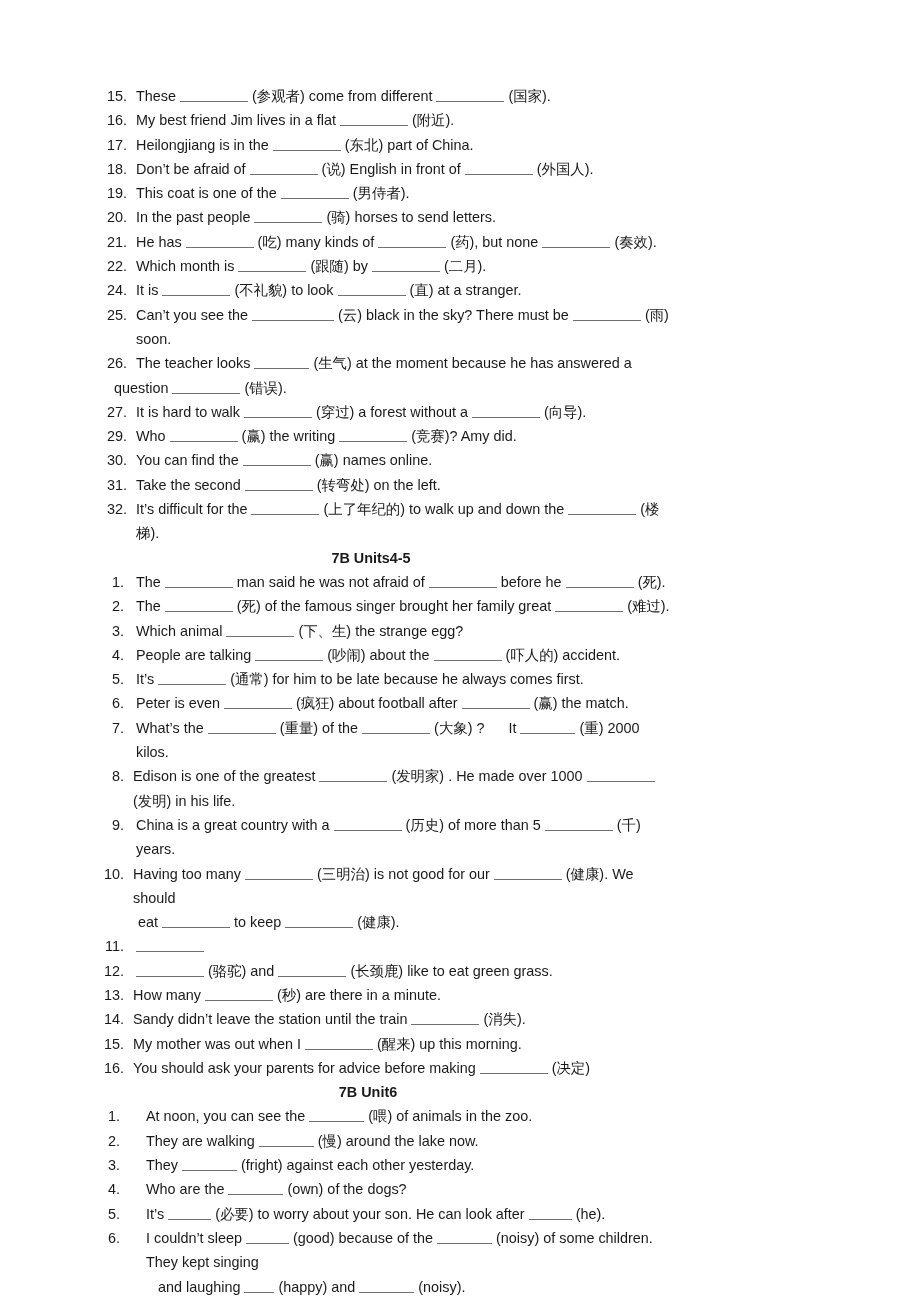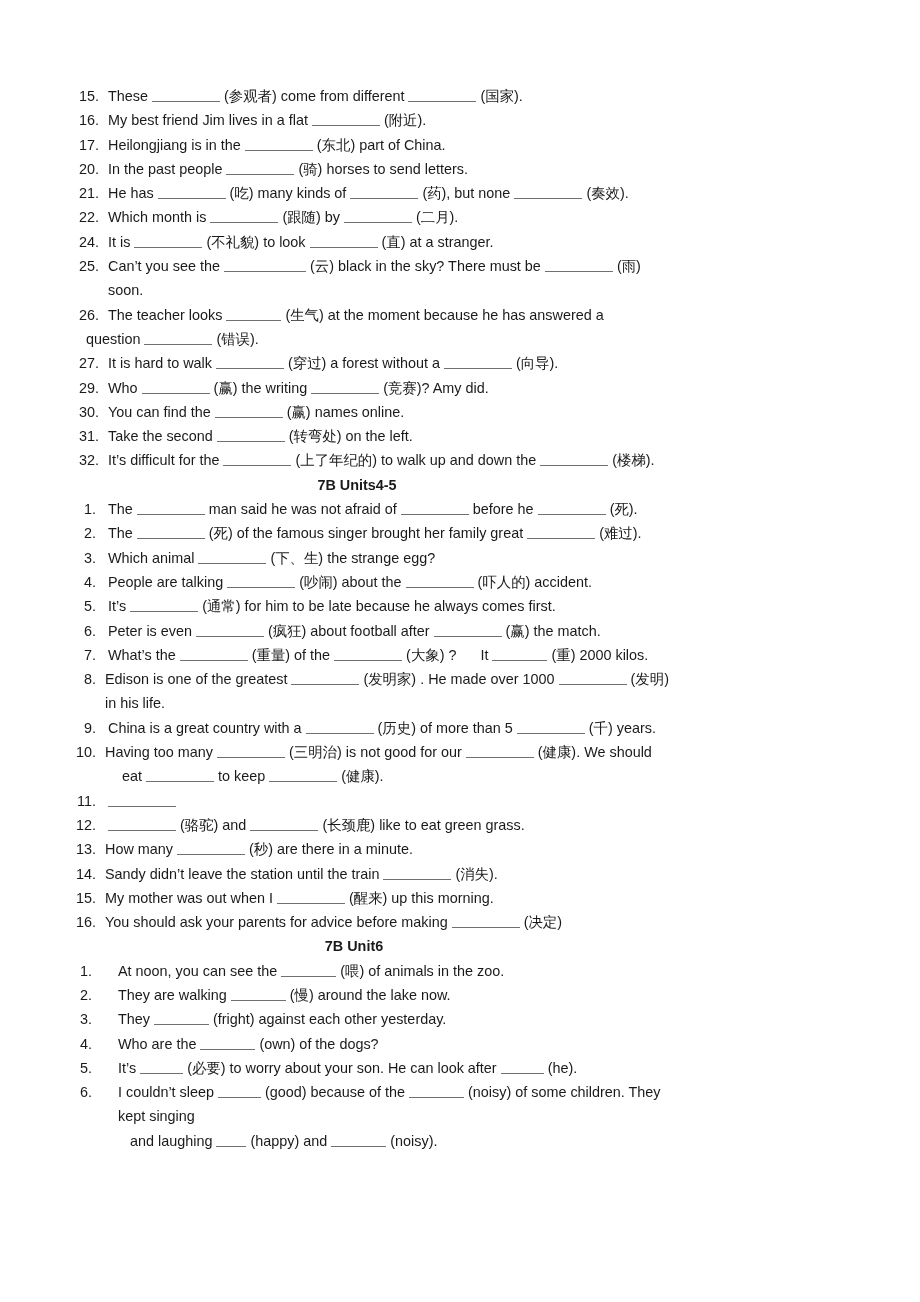--- a/index.html
+++ b/index.html
@@ -12,21 +12,21 @@
     height: 1302px;
     font-family: "Liberation Sans", "DejaVu Sans", sans-serif;
     color: #1a1a1a;
     overflow: hidden;
   }
   .page {
     position: relative;
     width: 728px;
     height: 1302px;
     box-sizing: border-box;
-    padding: 84px 58px 0 74px;
+    padding: 84px 58px 0 102px;
   }
 
   
   .ex-list {
     list-style: none;
     margin: 0;
     padding: 0;
   }
   .ex-item {
     display: flex;
@@ -54,21 +54,21 @@
   
   .cont-flush {
     font-size: 14.4px;
     line-height: 24.3px;
     margin-left: 12px;
     white-space: nowrap;
   }
   .cont-indent {
     font-size: 14.4px;
     line-height: 24.3px;
-    margin-left: 48px;
+    margin-left: 36px;
     white-space: nowrap;
   }
   .sec-c .cont-indent { margin-left: 56px; }
 
   
   .blank {
     display: inline-block;
     border-bottom: 1.1px solid #707070;
     vertical-align: baseline;
     height: 0.92em;
@@ -104,20 +104,28 @@
           </div>
           <div class="ex-item">
             <span class="ex-num">16.</span>
             <span class="ex-body"><span>My best friend Jim lives in a flat</span> <span class="blank b-l"></span> <span>(附近).</span></span>
           </div>
           <div class="ex-item">
             <span class="ex-num">17.</span>
             <span class="ex-body"><span>Heilongjiang is in the</span> <span class="blank b-l"></span> <span>(东北) part of China.</span></span>
           </div>
           <div class="ex-item">
+            <span class="ex-num">18.</span>
+            <span class="ex-body"><span>Don’t be afraid of</span> <span class="blank b-l"></span> <span>(说) English in front of</span> <span class="blank b-l"></span> <span>(外国人).</span></span>
+          </div>
+          <div class="ex-item">
+            <span class="ex-num">19.</span>
+            <span class="ex-body"><span>This coat is one of the</span> <span class="blank b-l"></span> <span>(男侍者).</span></span>
+          </div>
+          <div class="ex-item">
             <span class="ex-num">20.</span>
             <span class="ex-body"><span>In the past people</span> <span class="blank b-l"></span> <span>(骑) horses to send letters.</span></span>
           </div>
           <div class="ex-item">
             <span class="ex-num">21.</span>
             <span class="ex-body"><span>He has</span> <span class="blank b-l"></span> <span>(吃) many kinds of</span> <span class="blank b-l"></span> <span>(药), but none</span> <span class="blank b-l"></span> <span>(奏效).</span></span>
           </div>
           <div class="ex-item">
             <span class="ex-num">22.</span>
             <span class="ex-body"><span>Which month is</span> <span class="blank b-l"></span> <span>(跟随) by</span> <span class="blank b-l"></span> <span>(二月).</span></span>

